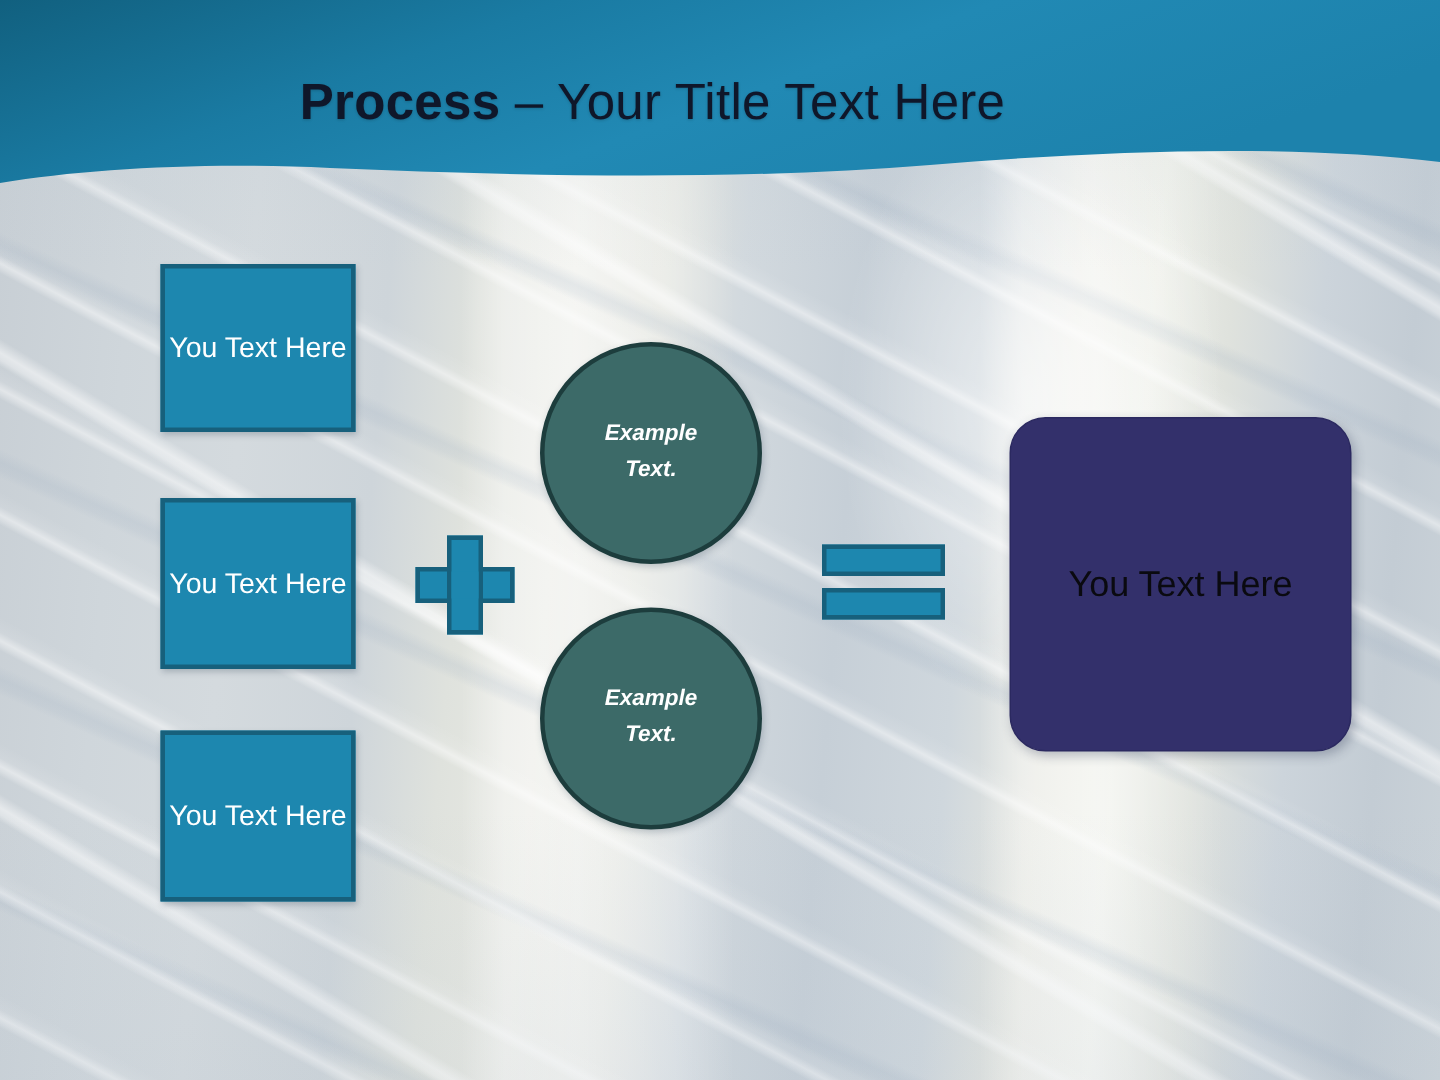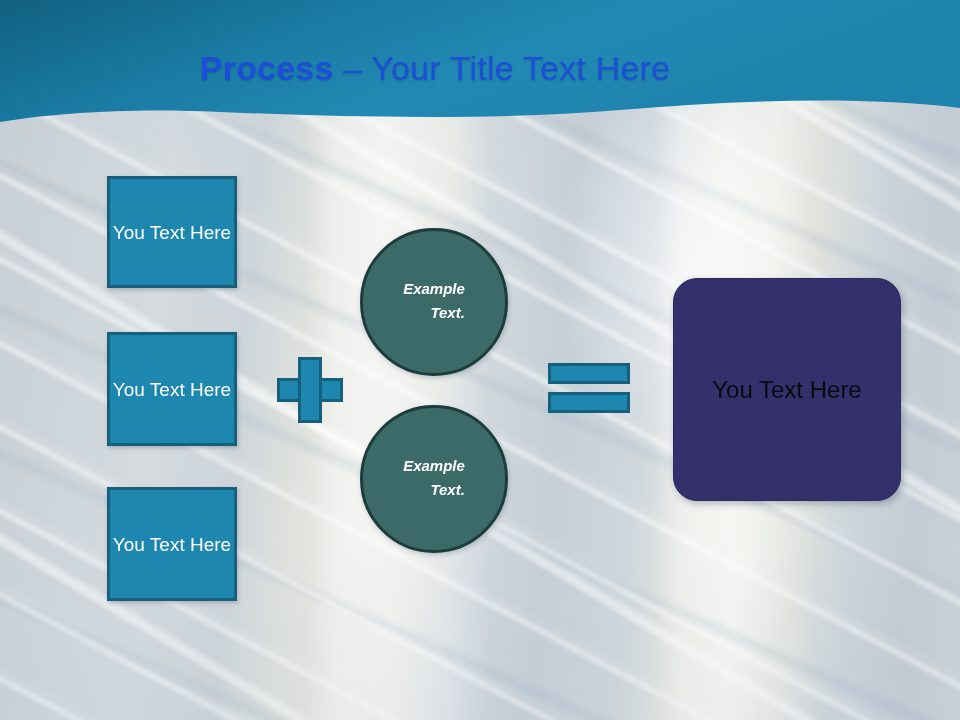--- a/index.html
+++ b/index.html
@@ -116,21 +116,21 @@
     left: 0; top: 0;
     width: 960px;
     height: 135px;
   }
   .banner svg { display: block; }
   .title {
     position: absolute;
     left: 0; top: 48px;
     width: 870px;
     text-align: center;
-    color: #1d4ed8;
+    color: #0f172a;
     font-size: 34px;
     line-height: 40px;
     letter-spacing: 0.2px;
     white-space: nowrap;
     text-shadow: 0 1px 2px rgba(0,0,0,0.18);
   }
   .title .strong { font-weight: bold; }
   .title .light  { font-weight: normal; }
 
   
@@ -179,21 +179,21 @@
     border: 3px solid #1d3d3d;
     box-sizing: border-box;
     color: #ffffff;
     font-size: 15px;
     line-height: 22px;
     font-weight: bold;
     font-style: italic;
     display: flex;
     align-items: center;
     justify-content: center;
-    text-align: right;
+    text-align: center;
     box-shadow: 1px 2px 5px rgba(40,60,80,0.25);
   }
   .circ-1 { left: 360px; top: 228px; }
   .circ-2 { left: 360px; top: 405px; }
   .circ .txt { display: block; padding-bottom: 2px; }
 
   
   .equals { position: absolute; left: 548px; top: 363px; width: 82px; height: 50px; }
   .equals .bar {
     position: absolute;

